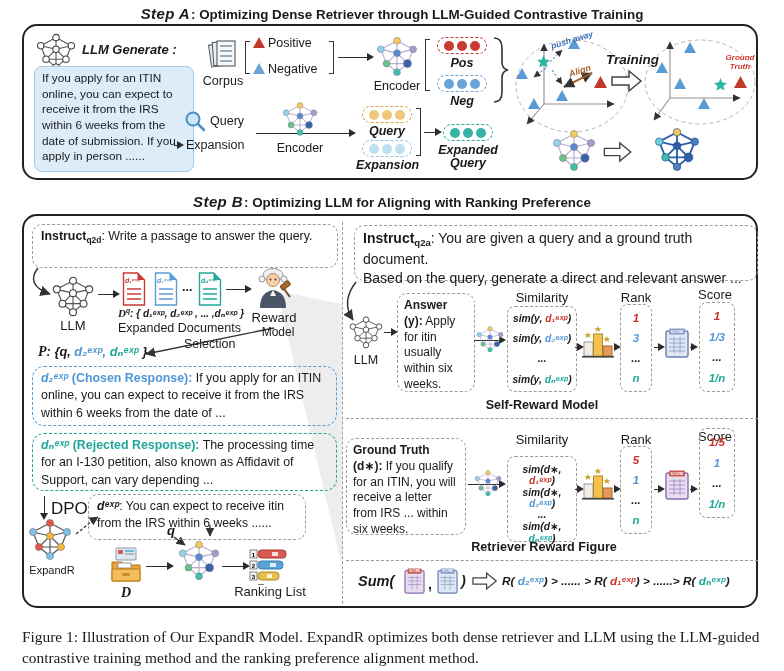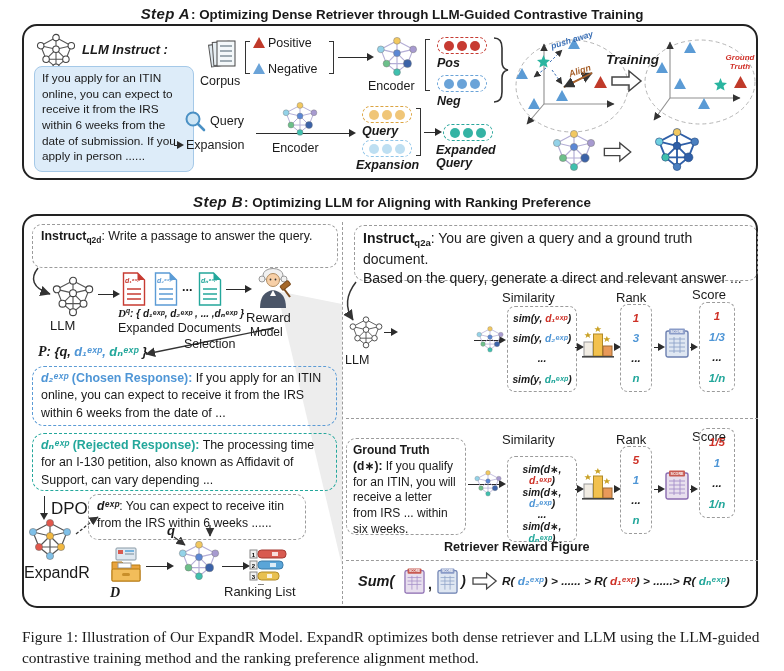--- a/index.html
+++ b/index.html
@@ -7,21 +7,21 @@
   #fig{position:relative;width:784px;height:671px;background:#fff;
        font-family:"Liberation Sans","DejaVu Sans",sans-serif;color:#1a1a1a;overflow:hidden}
   .abs{position:absolute}
   .panel{position:absolute;border:2.2px solid #222;border-radius:15px;background:#fff}
   .dash{position:absolute;border:1.5px dashed #9b9b9b;border-radius:10px}
   .ttl{position:absolute;width:784px;text-align:center;font-size:13.4px;font-weight:bold}
   .stepw{font-size:15px;font-weight:bold;font-style:italic;letter-spacing:.4px;margin-right:1px}
   .b{font-weight:bold}.i{font-style:italic}
   .red{color:#ce3127}.blue{color:#4f96d6}.teal{color:#23a79b}
   .lbl{position:absolute;font-size:12.5px}
-  .ctr{text-align:left}
+  .ctr{text-align:center}
   .arr{position:absolute;height:0;border-top:1.6px solid #2b2b2b}
   .arr::after{content:"";position:absolute;right:-2px;top:-4.7px;width:0;height:0;
     border-left:7px solid #2b2b2b;border-top:4px solid transparent;border-bottom:4px solid transparent}
   .arrd{position:absolute;width:0;border-left:1.6px solid #2b2b2b}
   .arrd::after{content:"";position:absolute;left:-4.7px;bottom:-2px;width:0;height:0;
     border-top:7px solid #2b2b2b;border-left:4px solid transparent;border-right:4px solid transparent}
   .vec{position:absolute;display:flex;align-items:center;justify-content:center;gap:3px;
        width:50px;height:17px;border-radius:9px;border:1.6px dashed;background:#fff}
   .dot{width:10px;height:10px;border-radius:50%}
   .brk-l{position:absolute;border-left:1.6px solid #333;border-top:1.6px solid #333;border-bottom:1.6px solid #333;width:5px}
@@ -106,21 +106,21 @@
     <span class="stepw">Step A</span><span>: Optimizing Dense Retriever through LLM-Guided Contrastive Training</span>
   </div>
 
   <div class="panel" style="left:22px;top:24px;width:736px;height:156px">
 
     <span class="abs" style="left:12px;top:8px">
       <svg width="40" height="36" viewBox="0 0 44 40">
           <use href="#net-llm-g"></use>
         </svg>
       </span>
-    <div class="lbl b i" style="left:58px;top:16px;font-size:13px">LLM Instruct :</div>
+    <div class="lbl b i" style="left:58px;top:16px;font-size:13px">LLM Generate :</div>
 
     <div class="passage" style="left:10px;top:40px;width:160px;height:106px">If you apply for an ITIN online, you can expect to receive it from the IRS within 6 weeks from the date of submission.  If you apply in person ......</div>
 
     <span class="abs" style="left:184px;top:12px">
       <svg width="30" height="34" viewBox="0 0 30 34">
         <rect x="2" y="6" width="17" height="22" fill="#dfe8ee" stroke="#555" transform="rotate(-8 10 17)"></rect>
         <rect x="5" y="4" width="17" height="23" fill="#e9f0f4" stroke="#555" transform="rotate(-4 13 15)"></rect>
         <rect x="9" y="3" width="18" height="25" fill="#f4f8fa" stroke="#444"></rect>
         <g stroke="#7a8a94" stroke-width="1.4">
             <line x1="12" y1="8" x2="24" y2="8"></line>
@@ -375,41 +375,41 @@
       </span>
 
     <div class="lbl" style="left:94px;top:91px;font-size:10px;font-weight:bold;font-style:italic">
       <span class="scriptP" style="font-size:11px">D</span><sup>q</sup><span>: { d₁ᵉˣᵖ, d₂ᵉˣᵖ , ... ,dₙᵉˣᵖ }</span>
     </div>
     <div class="lbl" style="left:94px;top:105px">Expanded Documents</div>
     <div class="lbl ctr" style="left:222px;top:94px;width:56px;font-size:13px">Reward</div>
     <div class="lbl ctr" style="left:226px;top:109px;width:56px;font-size:12px">Model</div>
 
     <div class="lbl b i" style="left:14px;top:128px;font-size:12.8px">
-      <span class="scriptP">P</span><span>: {</span><span>q</span><span>, </span><span class="blue">d₁ᵉˣᵖ,</span><span class="teal"> dₙᵉˣᵖ</span><span> }</span>
+      <span class="scriptP">P</span><span>: {</span><span>q</span><span>, </span><span class="blue">d₂ᵉˣᵖ,</span><span class="teal"> dₙᵉˣᵖ</span><span> }</span>
     </div>
     <div class="lbl" style="left:160px;top:121px">Selection</div>
 
     <div class="dash" style="left:8px;top:150px;width:305px;height:60px;border-color:#5b9bd5;border-radius:12px;padding:3px 8px;font-size:12.4px;line-height:1.4">
       <span class="b i blue">d₂ᵉˣᵖ</span><span class="b blue"> (Chosen Response):</span><span> If you apply for an ITIN online, you can expect to receive it from the IRS within 6 weeks from the date of  ...</span>
     </div>
 
     <div class="dash" style="left:8px;top:217px;width:305px;height:58px;border-color:#23a79b;border-radius:12px;padding:3px 8px;font-size:12.4px;line-height:1.4">
       <span class="b i teal">dₙᵉˣᵖ</span><span class="b teal"> (Rejected Response):</span><span> The processing time for an I-130 petition, also known as Affidavit of Support, can vary depending ...</span>
     </div>
 
     <div class="arrd" style="left:20px;top:280px;height:22px"></div>
     <div class="lbl" style="left:27px;top:283px;font-size:17px">DPO</div>
 
     <span class="abs" style="left:4px;top:302px">
       <svg width="44" height="42" viewBox="0 0 44 40">
           <use href="#net-expandr-g"></use>
         </svg>
       </span>
-    <div class="lbl ctr" style="left:0px;top:348px;width:56px;font-size:16px">ExpandR</div>
+    <div class="lbl ctr" style="left:0px;top:348px;width:56px;font-size:11px">ExpandR</div>
 
     <div class="dash" style="left:64px;top:278px;width:218px;height:46px;padding:3px 8px;font-size:12.2px;line-height:1.4">
       <span class="b i">dᵉˣᵖ</span><span>: You can expect to receive itin from the IRS within 6 weeks ......</span>
     </div>
 
     <span class="abs" style="left:86px;top:332px">
       <svg width="32" height="36" viewBox="0 0 32 36">
         <rect x="6" y="0" width="20" height="12" rx="1" fill="#dfe8f0" stroke="#8899a5"></rect>
         <rect x="8" y="2" width="5" height="4" fill="#d85a50"></rect>
           <line x1="15" y1="3" x2="24" y2="3" stroke="#5aa5d8" stroke-width="1.6"></line>
@@ -458,20 +458,24 @@
     </div>
 
     <span class="abs" style="left:325px;top:98px">
       <svg width="34" height="36" viewBox="0 0 44 40">
           <use href="#net-llm-g"></use>
         </svg>
       </span>
     <div class="lbl ctr" style="left:321px;top:137px;width:42px;font-size:12.5px">LLM</div>
     <div class="arr" style="left:360px;top:116px;width:12px"></div>
 
+    <div class="dash" style="left:373px;top:77px;width:78px;height:99px;padding:4px 6px;font-size:12px;line-height:1.32">
+      <span class="b">Answer (y):</span>
+      <span>Apply for itin usually within six weeks.</span>
+    </div>
 
     <div class="arr" style="left:450px;top:124px;width:30px"></div>
     <span class="abs" style="left:452px;top:107px">
       <svg width="28" height="32" viewBox="0 0 44 40">
           <use href="#net-color-g"></use>
         </svg>
       </span>
 
     <div class="lbl b ctr" style="left:478px;top:74px;width:80px;font-size:13px;font-weight:normal">Similarity</div>
     <div class="dash simbox" style="left:483px;top:90px;width:70px;height:86px;border-radius:8px">
@@ -522,20 +526,21 @@
     <div class="arr" style="left:666px;top:131px;width:6px"></div>
 
     <div class="lbl ctr" style="left:668px;top:71px;width:46px;font-size:13px">Score</div>
     <div class="dash rsbox" style="left:675px;top:86px;width:36px;height:90px;border-radius:8px">
       <div class="red">1</div>
       <div class="blue">1/3</div>
       <div>...</div>
       <div class="teal">1/n</div>
     </div>
 
+    <div class="lbl b ctr" style="left:434px;top:182px;width:168px;font-size:12.6px">Self-Reward Model</div>
 
     <div class="abs" style="left:322px;top:202px;width:412px;border-top:1.6px dashed #9b9b9b"></div>
 
     <div class="dash" style="left:322px;top:222px;width:120px;height:97px;padding:4px 6px;font-size:12px;line-height:1.32">
       <span class="b">Ground Truth (d∗):</span>
       <span>If you qualify for an ITIN, you will receive a letter from IRS ... within six weeks.</span>
     </div>
 
     <div class="arr" style="left:444px;top:268px;width:36px"></div>
     <span class="abs" style="left:450px;top:251px">

